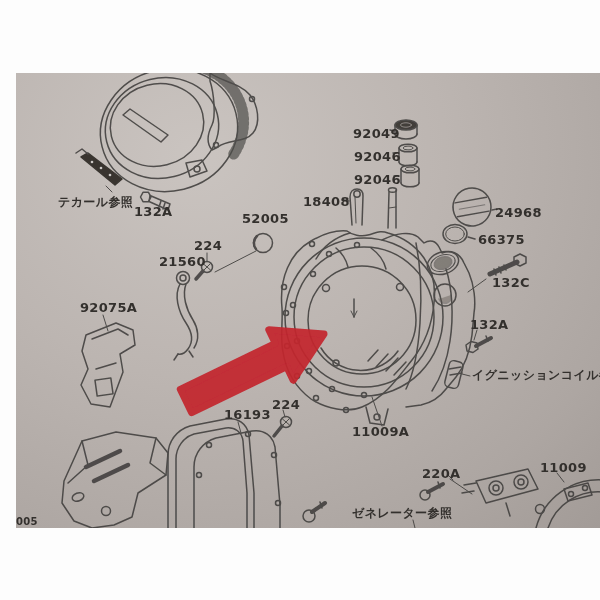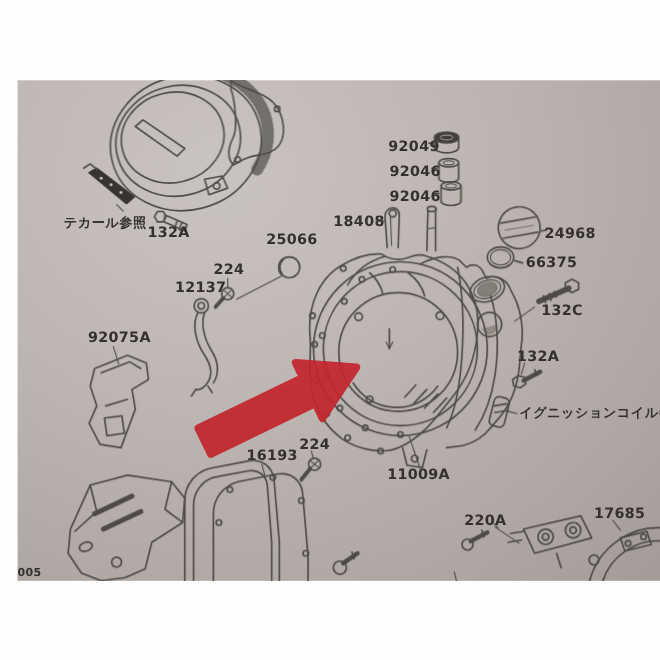--- a/index.html
+++ b/index.html
@@ -279,26 +279,27 @@
 
     <div class="lbl" style="left:337px;top:53px">92049</div>
     <div class="lbl" style="left:338px;top:76px">92046</div>
     <div class="lbl" style="left:338px;top:99px">92046</div>
     <div class="lbl" style="left:287px;top:121px">18408</div>
     <div class="lbl" style="left:479px;top:132px">24968</div>
     <div class="lbl" style="left:462px;top:159px">66375</div>
     <div class="lbl" style="left:476px;top:202px">132C</div>
     <div class="lbl jp" style="left:42px;top:121px">テカール参照</div>
     <div class="lbl" style="left:118px;top:131px">132A</div>
-    <div class="lbl" style="left:226px;top:138px">25066</div>
+    <div class="lbl" style="left:226px;top:138px">52005</div>
     <div class="lbl" style="left:178px;top:165px">224</div>
-    <div class="lbl" style="left:143px;top:181px">12137</div>
+    <div class="lbl" style="left:143px;top:181px">21560</div>
     <div class="lbl" style="left:64px;top:227px">92075A</div>
     <div class="lbl" style="left:454px;top:244px">132A</div>
     <div class="lbl jp" style="left:456px;top:294px">イグニッションコイル参照</div>
     <div class="lbl" style="left:256px;top:324px">224</div>
     <div class="lbl" style="left:208px;top:334px">16193</div>
     <div class="lbl" style="left:336px;top:351px">11009A</div>
     <div class="lbl" style="left:406px;top:393px">220A</div>
-    <div class="lbl" style="left:524px;top:387px">17685</div>
+    <div class="lbl" style="left:524px;top:387px">11009</div>
+    <div class="lbl jp" style="left:336px;top:432px">ゼネレーター参照</div>
     <div class="lbl sm" style="left:0px;top:443px">005</div>
   </div>
 </div>
 
 </body></html>

